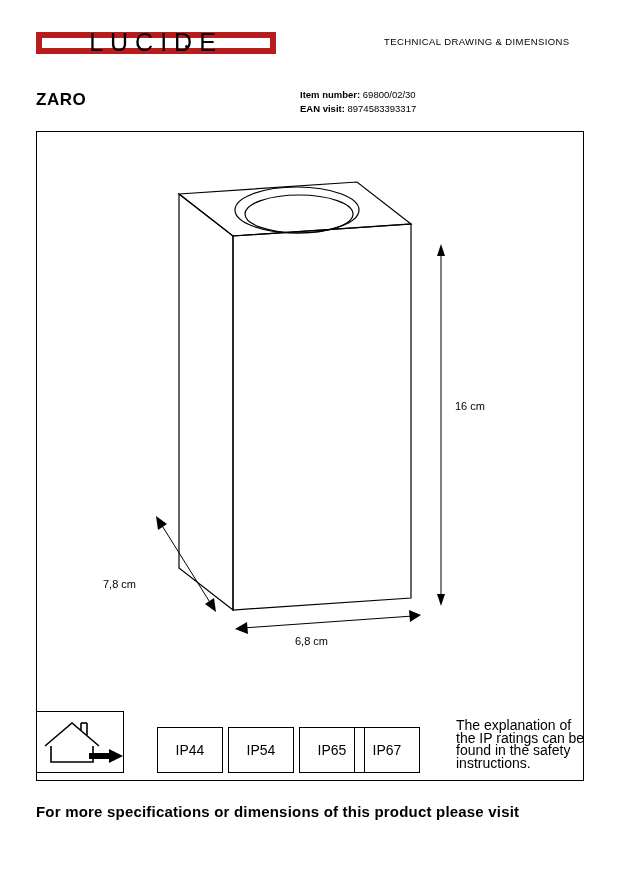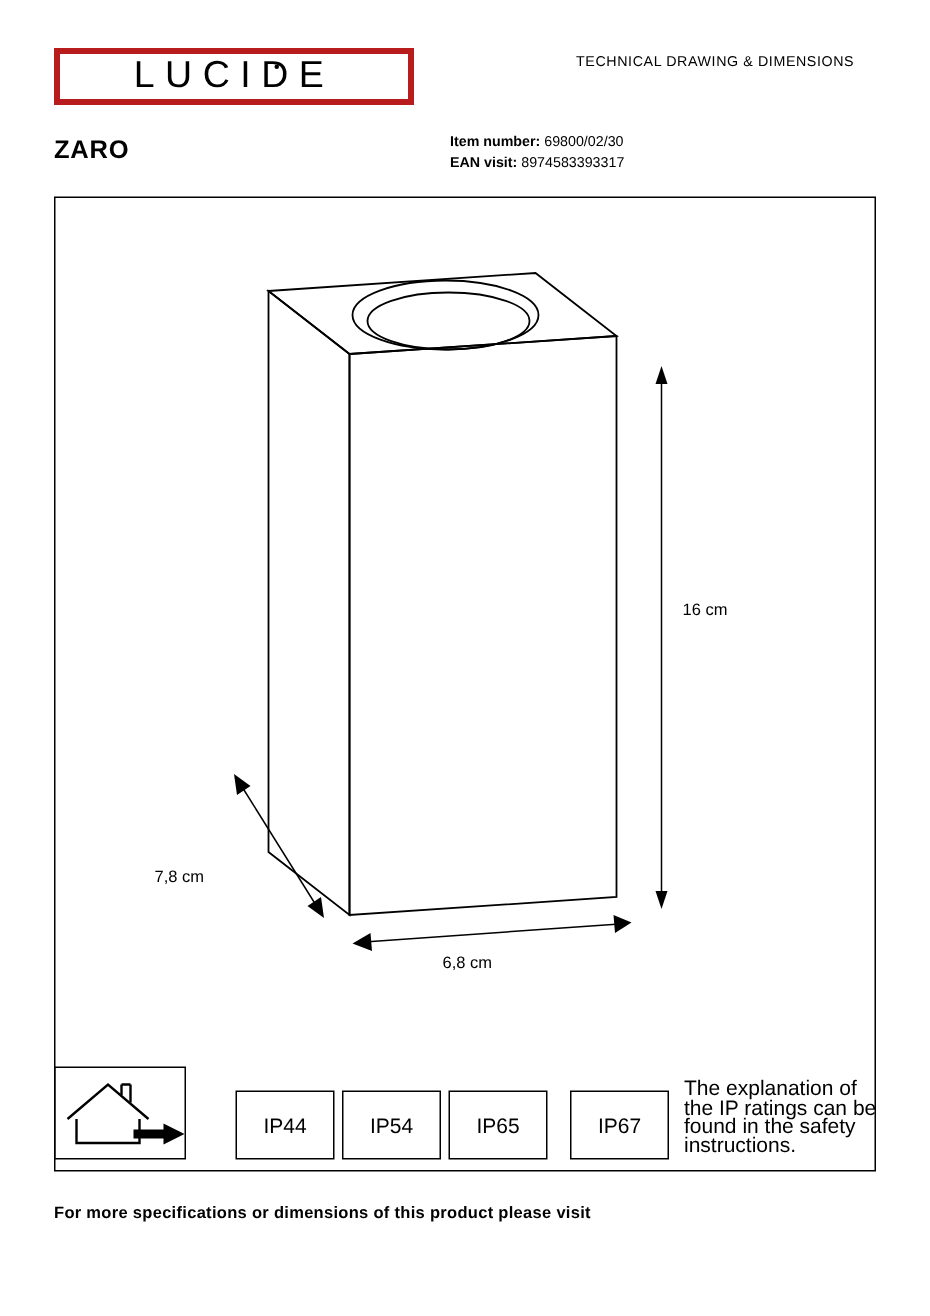--- a/index.html
+++ b/index.html
@@ -21,22 +21,22 @@
     width: 620px;
     height: 877px;
   }
 
   
   .logo-box {
     position: absolute;
     left: 36px;
     top: 32px;
     width: 240px;
-    height: 38px;
-    border: 4px solid #b91c1c;
+    height: 22px;
+    border: 6px solid #b91c1c;
     box-sizing: border-box;
     text-decoration: underline;
   }
   .logo-text {
     position: absolute;
     left: 0; right: 0;
     top: 50%;
     transform: translateY(-52%);
     text-align: center;
     font-size: 25px;
@@ -111,38 +111,38 @@
     box-sizing: border-box;
     display: flex;
     align-items: center;
     justify-content: center;
     font-size: 14px;
     color: #000;
   }
   .ip1 { left: 157px; }
   .ip2 { left: 228px; }
   .ip3 { left: 299px; }
-  .ip4 { left: 380px; }
+  .ip4 { left: 354px; }
 
   .explanation {
     position: absolute;
     left: 456px;
     top: 719px;
     width: 130px;
     font-size: 14px;
     line-height: 12.5px;
     color: #000;
   }
 
   
   .footer-line1 {
     position: absolute;
     left: 36px;
     top: 803px;
-    font-size: 11px;
+    font-size: 15px;
     font-weight: bold;
     letter-spacing: 0.2px;
   }
   .footer-line2 {
     position: absolute;
     left: 36px;
     top: 821px;
     font-size: 17px;
     font-weight: bold;
     letter-spacing: 0.2px;

